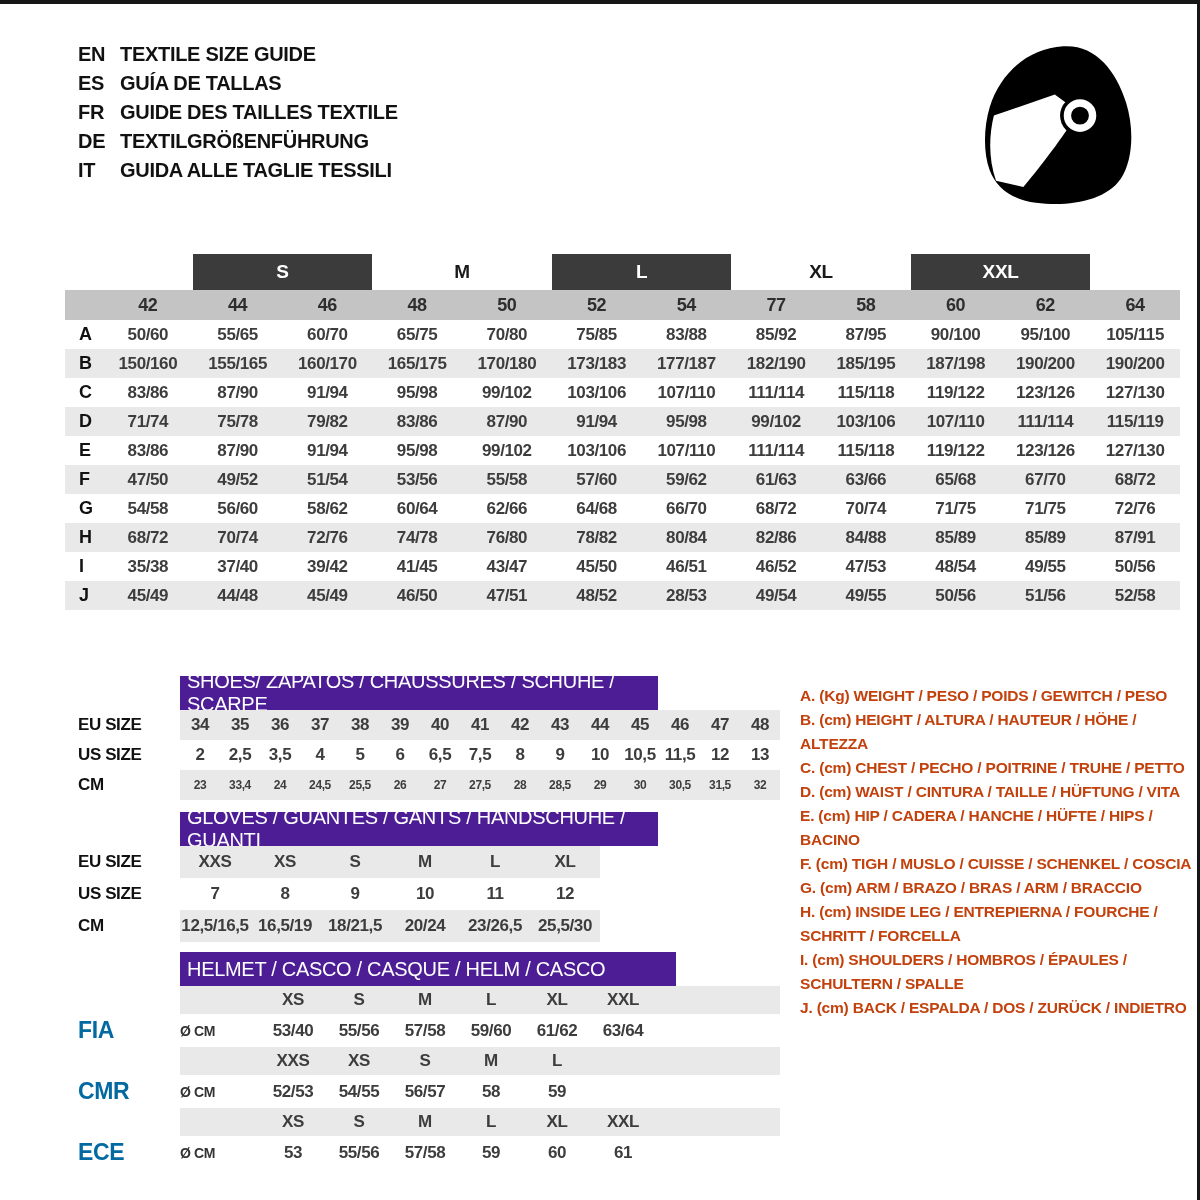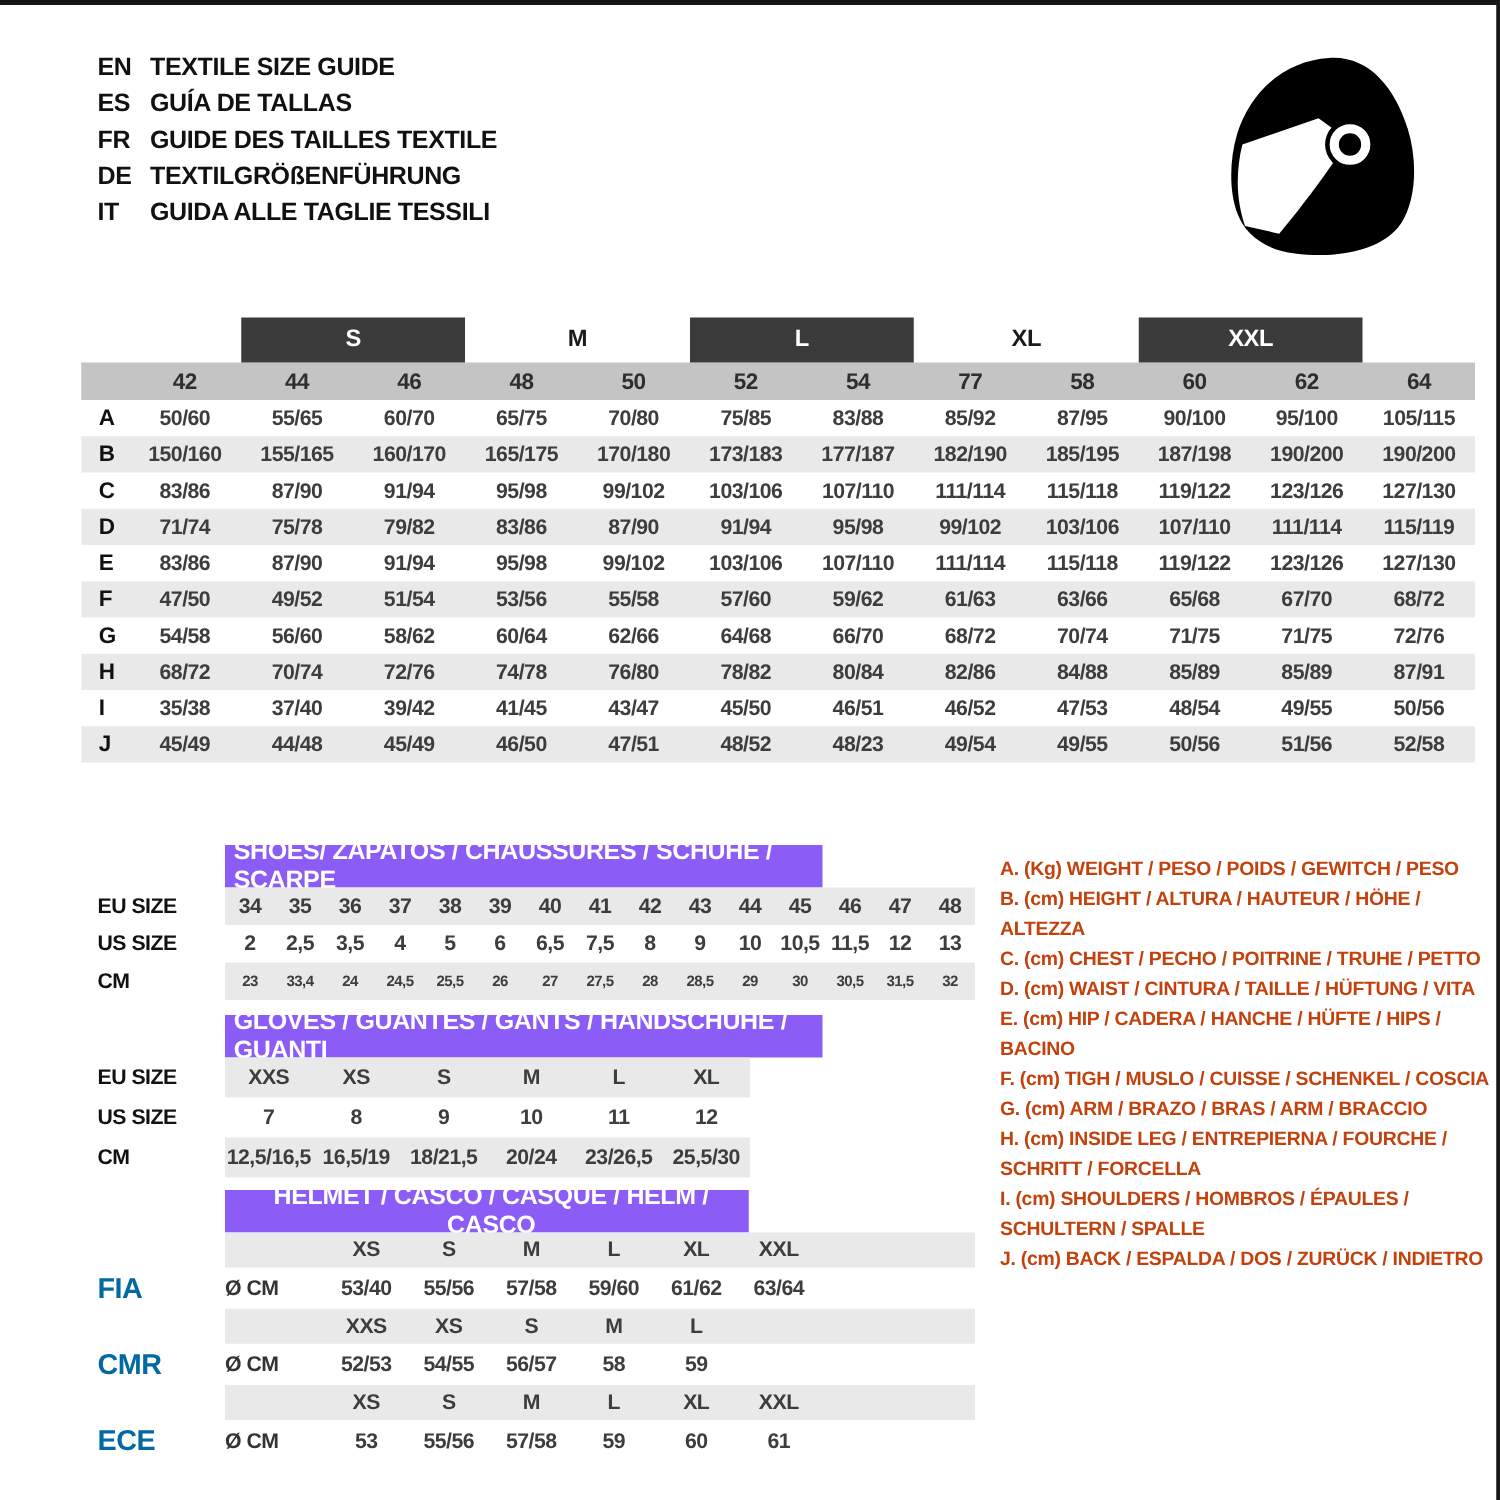--- a/index.html
+++ b/index.html
@@ -34,43 +34,43 @@
   .t-band-cell, .t-cell { display:flex; align-items:center; justify-content:center; }
   .t-band-cell { font-weight:700; font-size:18px; color:#2e2e2e; }
   .t-row { display:flex; height:29px; }
   .t-row:nth-child(even) { background:#e9e9e9; }
   .t-letter { width:38px; display:flex; align-items:center; padding-left:14px; font-weight:700; font-size:18px; color:#111; }
   .t-cells { flex:1; display:grid; grid-template-columns:repeat(12,1fr); }
   .t-cell { font-weight:700; font-size:17px; color:#3d3d3d; }
 
   
   .section { position:absolute; left:78px; letter-spacing:-0.4px; }
-  .bar { margin-left:102px; height:34px; background:#8b5cf6; color:#fff; font-weight:700; font-size:20px;
+  .bar { margin-left:102px; height:34px; background:#4c1d95; color:#fff; font-weight:400; font-size:20px;
          display:flex; align-items:center; padding-left:7px; letter-spacing:-0.3px; }
   .shoes  { top:672px; }  .shoes  .bar { width:478px; }
   .gloves { top:808px; }  .gloves .bar { width:478px; }
-  .helmets{ top:948px; }  .helmets .bar { width:419px;text-align:center; }
+  .helmets{ top:948px; }  .helmets .bar { width:496px; }
 
   .s-row { display:flex; height:30px; }
   .gloves .s-row { height:32px; }
   .s-label { width:102px; display:flex; align-items:center; font-weight:700; font-size:17px; color:#111;text-align:right; }
   .s-cells { display:grid; }
   .shoes  .s-cells { width:600px; grid-template-columns:repeat(15,1fr); }
   .gloves .s-cells { width:420px; grid-template-columns:repeat(6,1fr); }
   .s-row:nth-child(odd) .s-cells { background:#e9e9e9; }
   .s-cell { display:flex; align-items:center; justify-content:center; font-weight:700; font-size:17px; color:#3d3d3d; }
   .shoes .s-row:nth-child(3) .s-cell { font-size:12px; }
 
   .h-sizes-row, .h-values-row { display:flex; }
   .h-sizes-row { height:28px; }
   .h-values-row { height:33px; }
   .h-std-spacer, .h-std { width:102px; display:flex; align-items:center; font-weight:700; font-size:23px; color:#0369a1; }
   .h-band, .h-vals { width:600px; display:flex; }
   .h-band { background:#e9e9e9; }
-  .h-unit { width:80px; display:flex; align-items:center; font-weight:700; font-size:17px; color:#333; }
+  .h-unit { width:80px; display:flex; align-items:center; font-weight:700; font-size:14px; color:#333; }
   .h-cells { display:grid; grid-template-columns:repeat(6,66px); }
   .h-cell { display:flex; align-items:center; justify-content:center; font-weight:700; font-size:17px; color:#3d3d3d; }
 
   
   .legend { position:absolute; left:800px; top:680px; width:398px; }
   .legend-item { font-weight:700; font-size:15.5px; line-height:24px; letter-spacing:-0.2px; color:#c2410c; }
 </style>
 </head>
 <body>
 
@@ -304,21 +304,21 @@
         <div class="t-row">
         <span class="t-letter">J</span>
         <div class="t-cells">
 
         <span class="t-cell">45/49</span>
             <span class="t-cell">44/48</span>
             <span class="t-cell">45/49</span>
             <span class="t-cell">46/50</span>
             <span class="t-cell">47/51</span>
             <span class="t-cell">48/52</span>
-            <span class="t-cell">48/23</span>
+            <span class="t-cell">28/53</span>
             <span class="t-cell">49/54</span>
             <span class="t-cell">49/55</span>
             <span class="t-cell">50/56</span>
             <span class="t-cell">51/56</span>
             <span class="t-cell">52/58</span>
           </div>
       </div>
       </div>
   </div>
 

